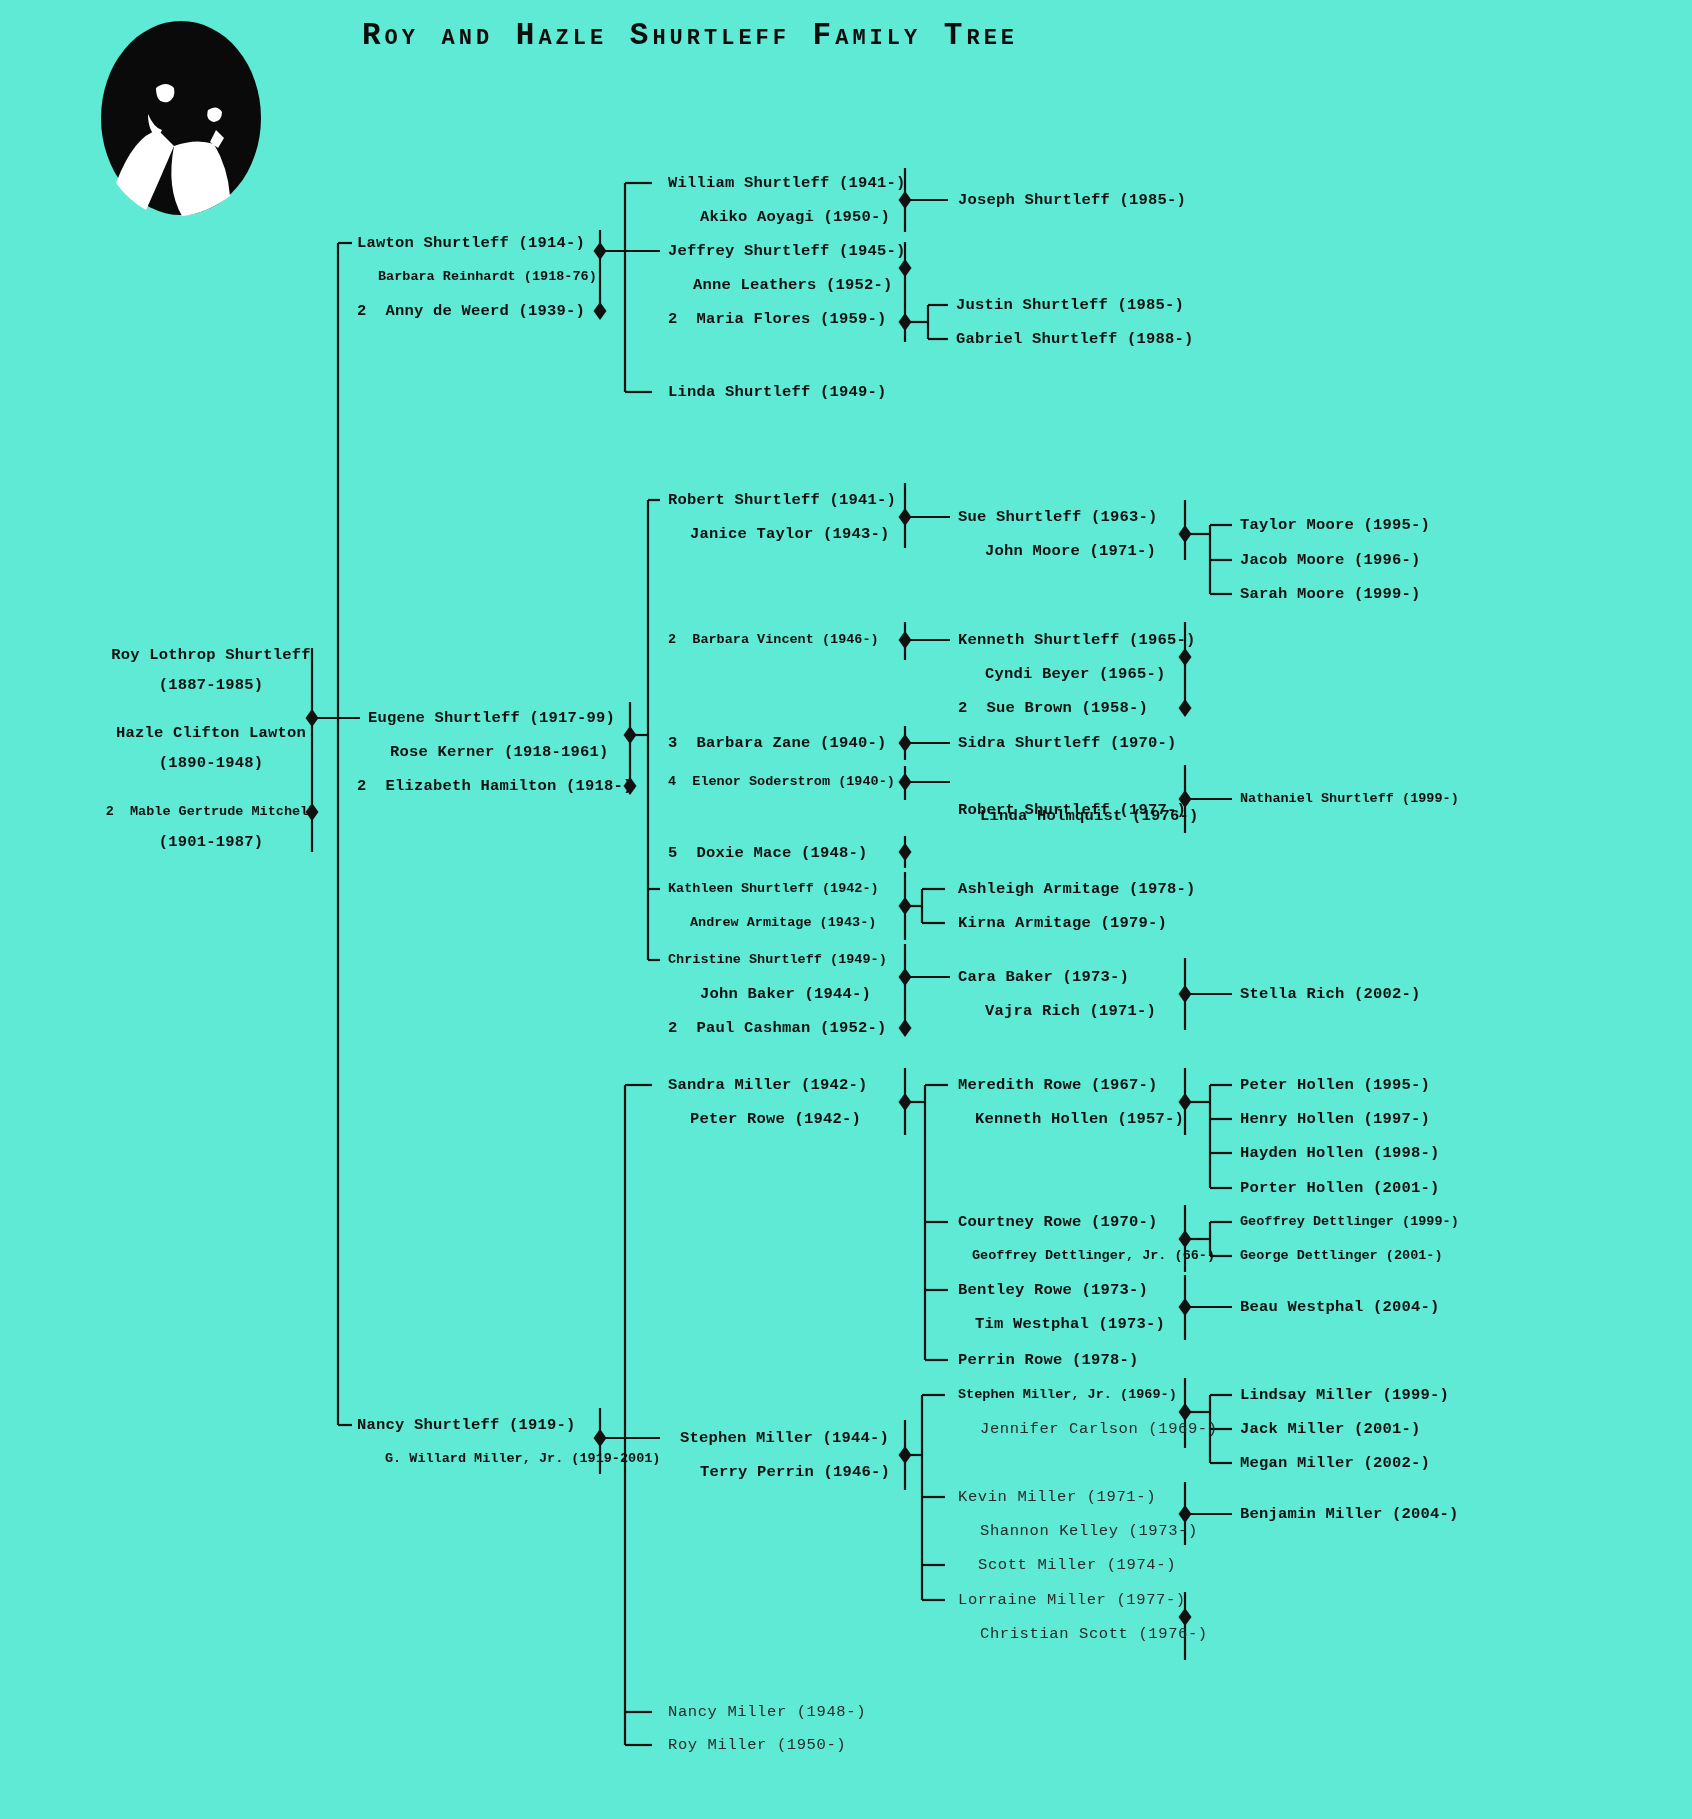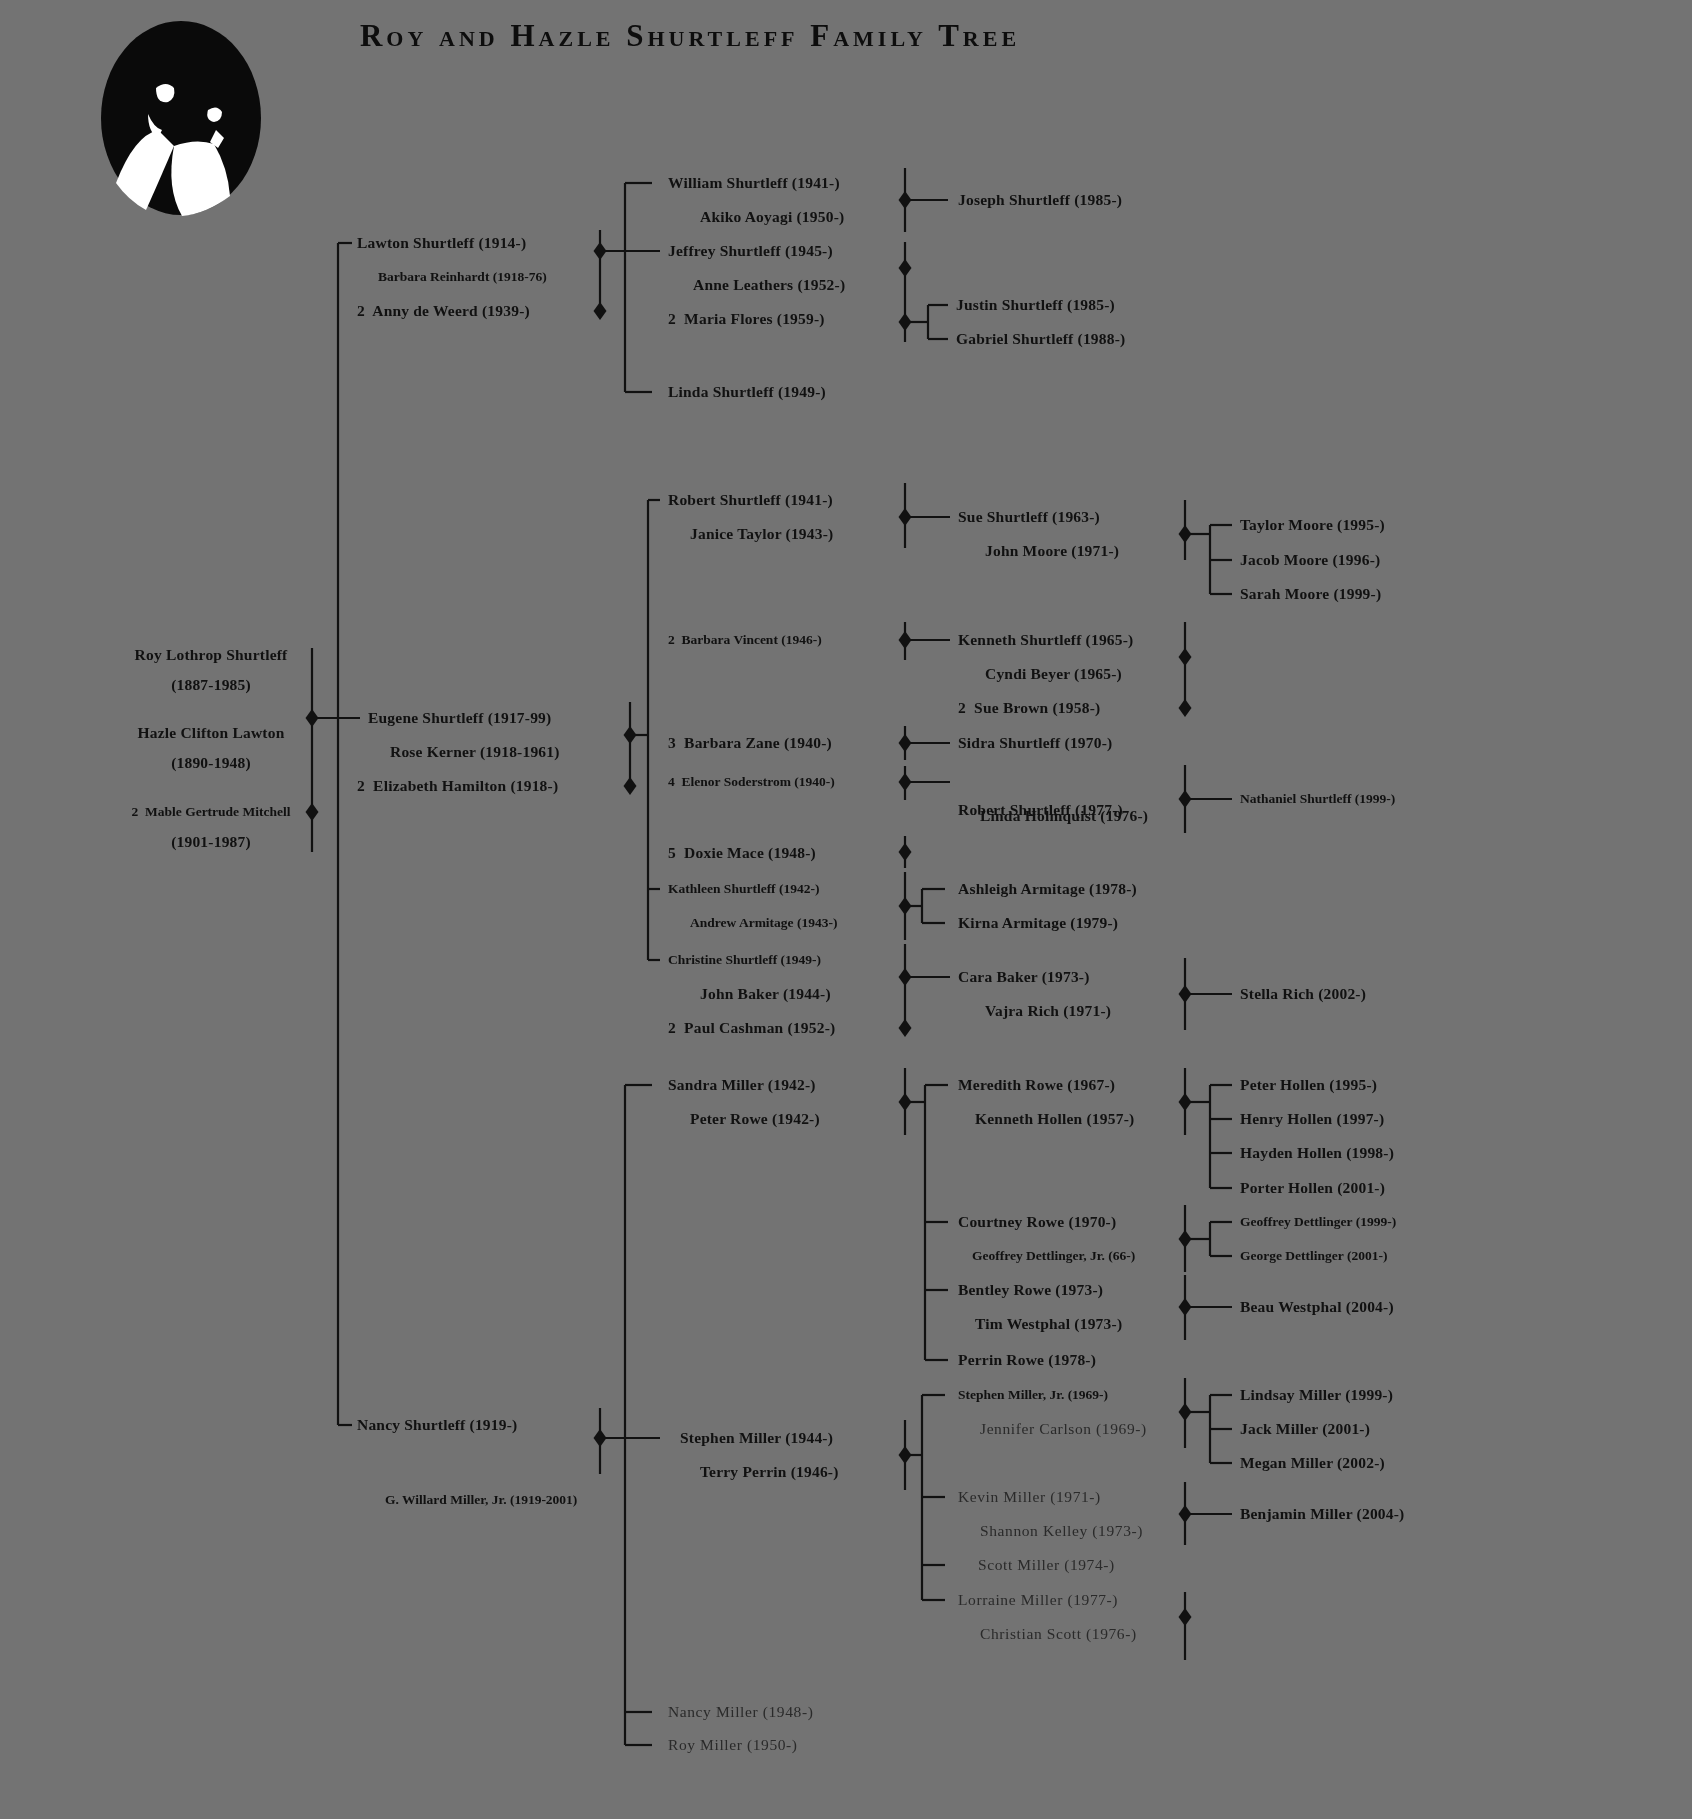--- a/index.html
+++ b/index.html
@@ -1,20 +1,20 @@
 <!DOCTYPE html>
 <html><head>
 <meta charset="utf-8">
 <style>
   html,body{margin:0;padding:0;background:#ffffff;}
   #canvas{
     position:relative;
     width:1692px;height:1819px;
-    background:#737373;
-    font-family:Liberation Serif, serif;
+    background:#5eead4;
+    font-family:Liberation Mono, monospace;
     color:#111;
     overflow:hidden;
   }
   #lines{position:absolute;left:0;top:0;}
   .title{
     position:absolute;
     left:340px;top:18px;width:700px;
     text-align:center;
     font-size:31px;
     font-weight:600;
@@ -187,21 +187,21 @@
       <div class="label center" style="left: 195px; top: 763px;">(1890-1948)</div>
       <div class="label center small" style="left: 195px; top: 812px;">2&nbsp; Mable Gertrude Mitchell</div>
       <div class="label center" style="left: 195px; top: 842px;">(1901-1987)</div>
       <div class="label" style="left: 357px; top: 243px;">Lawton Shurtleff (1914-)</div>
       <div class="label small" style="left: 378px; top: 277px;">Barbara Reinhardt (1918-76)</div>
       <div class="label" style="left: 357px; top: 311px;">2&nbsp; Anny de Weerd (1939-)</div>
       <div class="label" style="left: 368px; top: 718px;">Eugene Shurtleff (1917-99)</div>
       <div class="label" style="left: 390px; top: 752px;">Rose Kerner (1918-1961)</div>
       <div class="label" style="left: 357px; top: 786px;">2&nbsp; Elizabeth Hamilton (1918-)</div>
       <div class="label" style="left: 357px; top: 1425px;">Nancy Shurtleff (1919-)</div>
-      <div class="label small" style="left: 385px; top: 1459px; margin-top: 41px;">G. Willard Miller, Jr. (1919-2001)</div>
+      <div class="label small" style="left: 385px; top: 1459px;">G. Willard Miller, Jr. (1919-2001)</div>
       <div class="label" style="left: 668px; top: 183px; text-align: right;">William Shurtleff (1941-)</div>
       <div class="label" style="left: 700px; top: 217px;">Akiko Aoyagi (1950-)</div>
       <div class="label" style="left: 668px; top: 251px;">Jeffrey Shurtleff (1945-)</div>
       <div class="label" style="left: 693px; top: 285px;">Anne Leathers (1952-)</div>
       <div class="label" style="left: 668px; top: 319px;">2&nbsp; Maria Flores (1959-)</div>
       <div class="label" style="left: 668px; top: 392px;">Linda Shurtleff (1949-)</div>
       <div class="label" style="left: 958px; top: 200px;">Joseph Shurtleff (1985-)</div>
       <div class="label" style="left: 956px; top: 305px;">Justin Shurtleff (1985-)</div>
       <div class="label" style="left: 956px; top: 339px;">Gabriel Shurtleff (1988-)</div>
       <div class="label" style="left: 668px; top: 500px;">Robert Shurtleff (1941-)</div>

